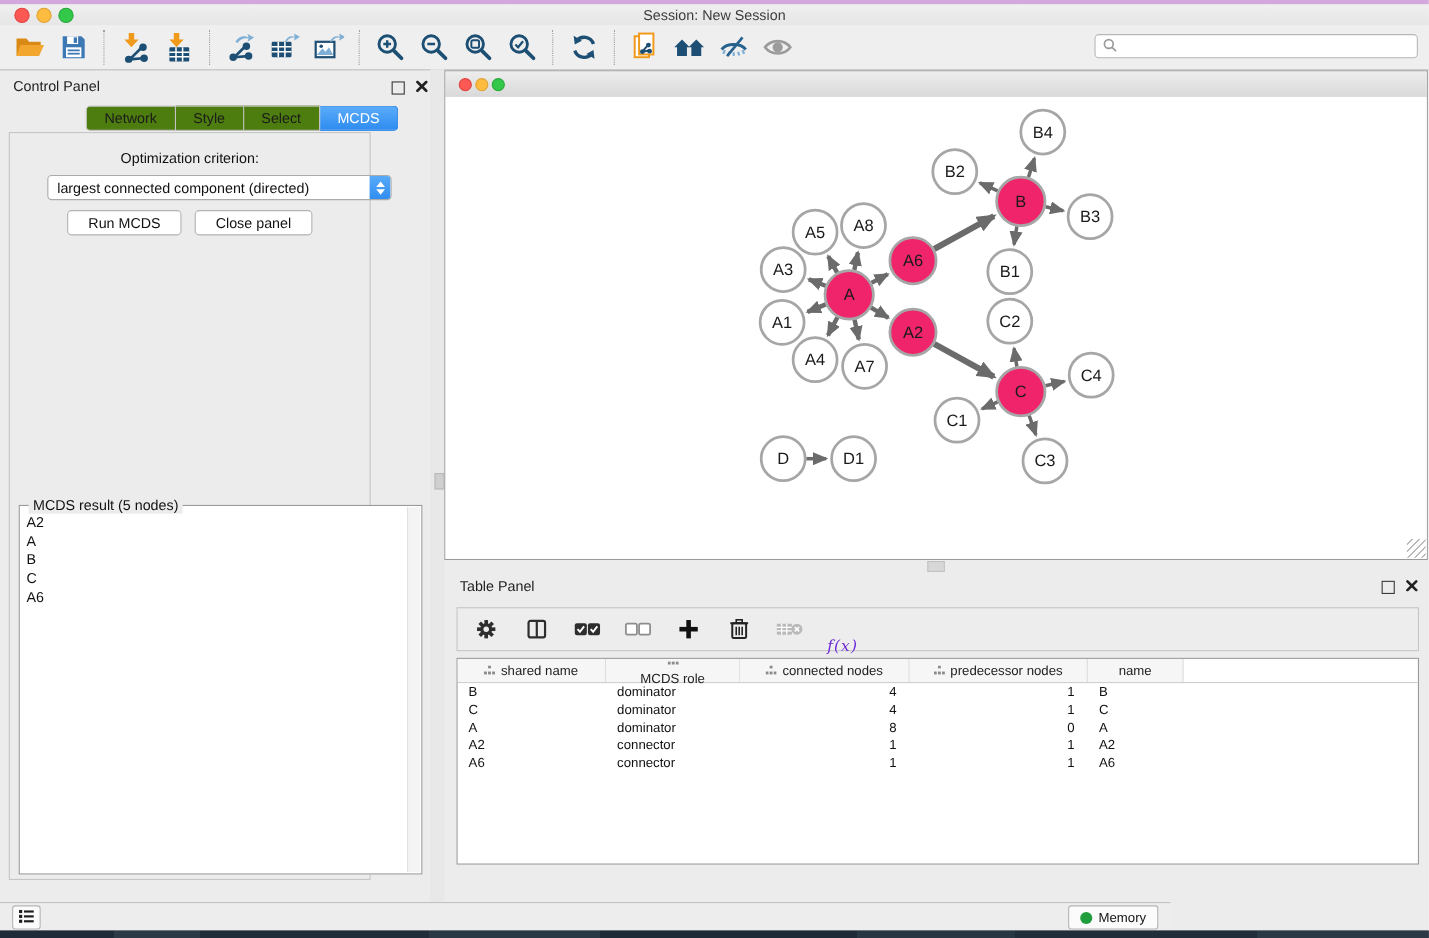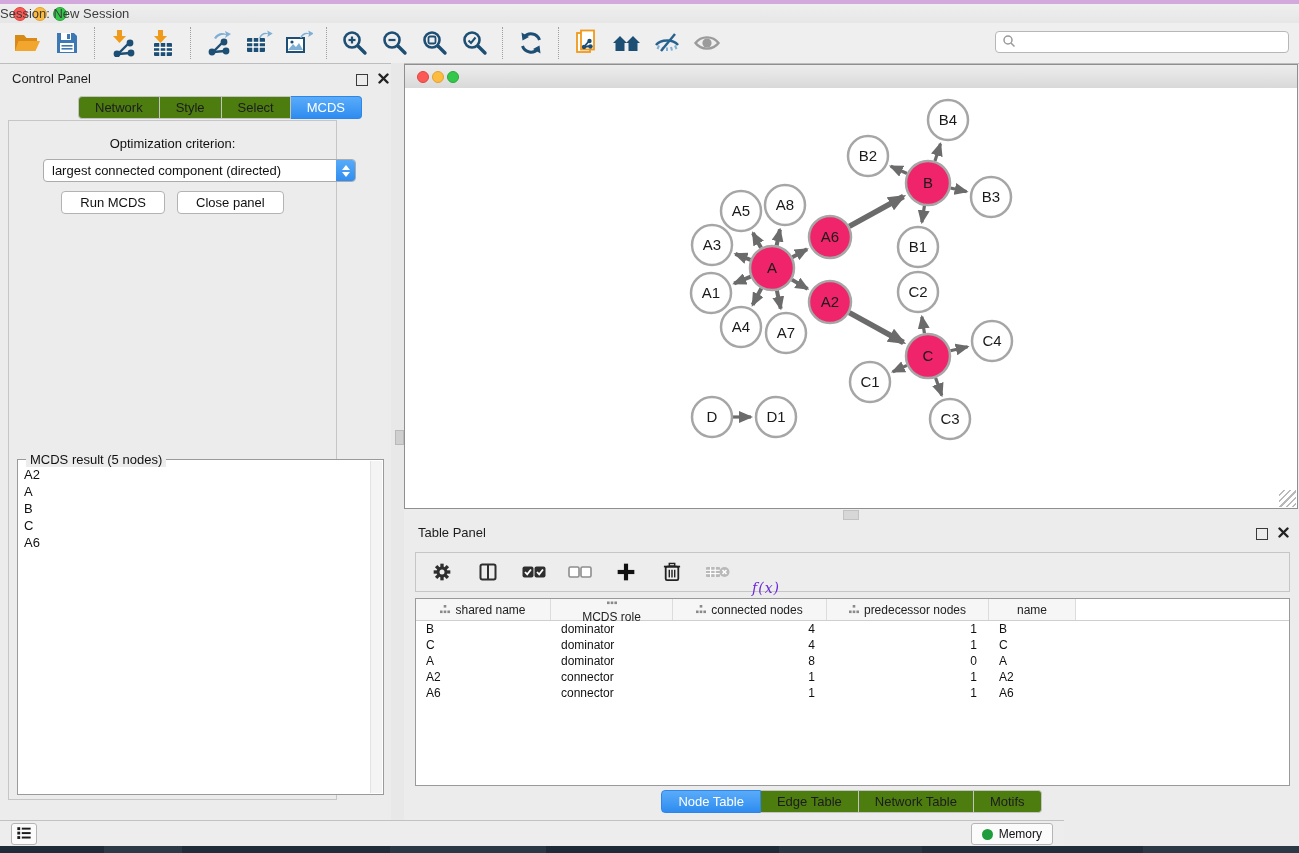--- a/index.html
+++ b/index.html
@@ -4,21 +4,21 @@
 <style>
   html,body{margin:0;padding:0;}
   .screen{position:relative;width:1299px;height:853px;overflow:hidden;
           background:#ECECEC;font-family:"Liberation Sans",sans-serif;color:#2b2b2b;
           font-size:13px;-webkit-font-smoothing:antialiased;}
   .abs{position:absolute;}
 
   
   .purple-strip{left:0;top:0;width:1299px;height:4px;background:#d3a9dd;}
   .titlebar{left:0;top:4px;width:1299px;height:19px;background:linear-gradient(#efefef,#e6e6e6);}
-  .title-text{width:100%;top:2px;font-size:13px;color:#3d3d3d;}
+  .title-text{width:100%;text-align:center;top:2px;font-size:13px;color:#3d3d3d;}
   .tl{width:12px;height:12px;border-radius:50%;top:3px;display:inline-block;position:absolute;}
   .tl.red{left:13px;background:#fc5954;border:1px solid #e2443f;}
   .tl.yellow{left:33px;background:#fdbc40;border:1px solid #e0a232;}
   .tl.green{left:53px;background:#34c84a;border:1px solid #27a83a;}
 
   
   .toolbar{left:0;top:23px;width:1299px;height:40px;background:#efefef;
            border-bottom:1px solid #bdbdbd;display:flex;align-items:center;}
   .tb-group{display:flex;align-items:center;height:34px;padding:0 7px;}
   .tb-sep{width:1px;height:32px;border-left:1px dotted #9f9f9f;}
@@ -623,26 +623,20 @@
         <div class="trow">
           <div class="td l" style="width: 135px;">A6</div>
           <div class="td l" style="width: 122px;">connector</div>
           <div class="td r" style="width: 154px;">1</div>
           <div class="td r" style="width: 162px;">1</div>
           <div class="td l" style="width: 87px;">A6</div>
         </div>
       </div>
   </div>
 
-  <div class="bottom-tabs">
-    <div class="seg first active">Node Table</div>
-    <div class="seg">Edge Table</div>
-    <div class="seg">Network Table</div>
-    <div class="seg last">Motifs</div>
-  </div>
 
   <div class="abs statusbar">
     <div class="list-btn">
       <span><svg width="16" height="16" viewBox="0 0 18 18">
             <g fill="#1c1c1c">
               <rect x="1.5" y="2.5" width="3.2" height="3.2"></rect>
               <rect x="6.5" y="3" width="10" height="2.2"></rect>
               <rect x="1.5" y="7.5" width="3.2" height="3.2"></rect>
               <rect x="6.5" y="8" width="10" height="2.2"></rect>
               <rect x="1.5" y="12.5" width="3.2" height="3.2"></rect>

